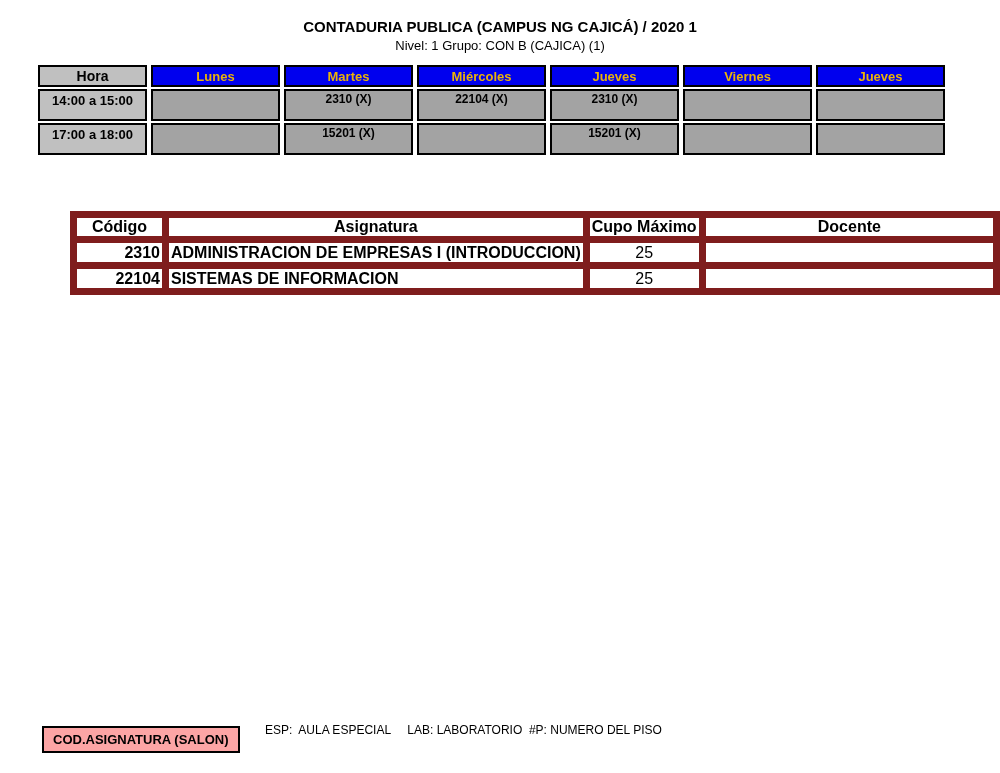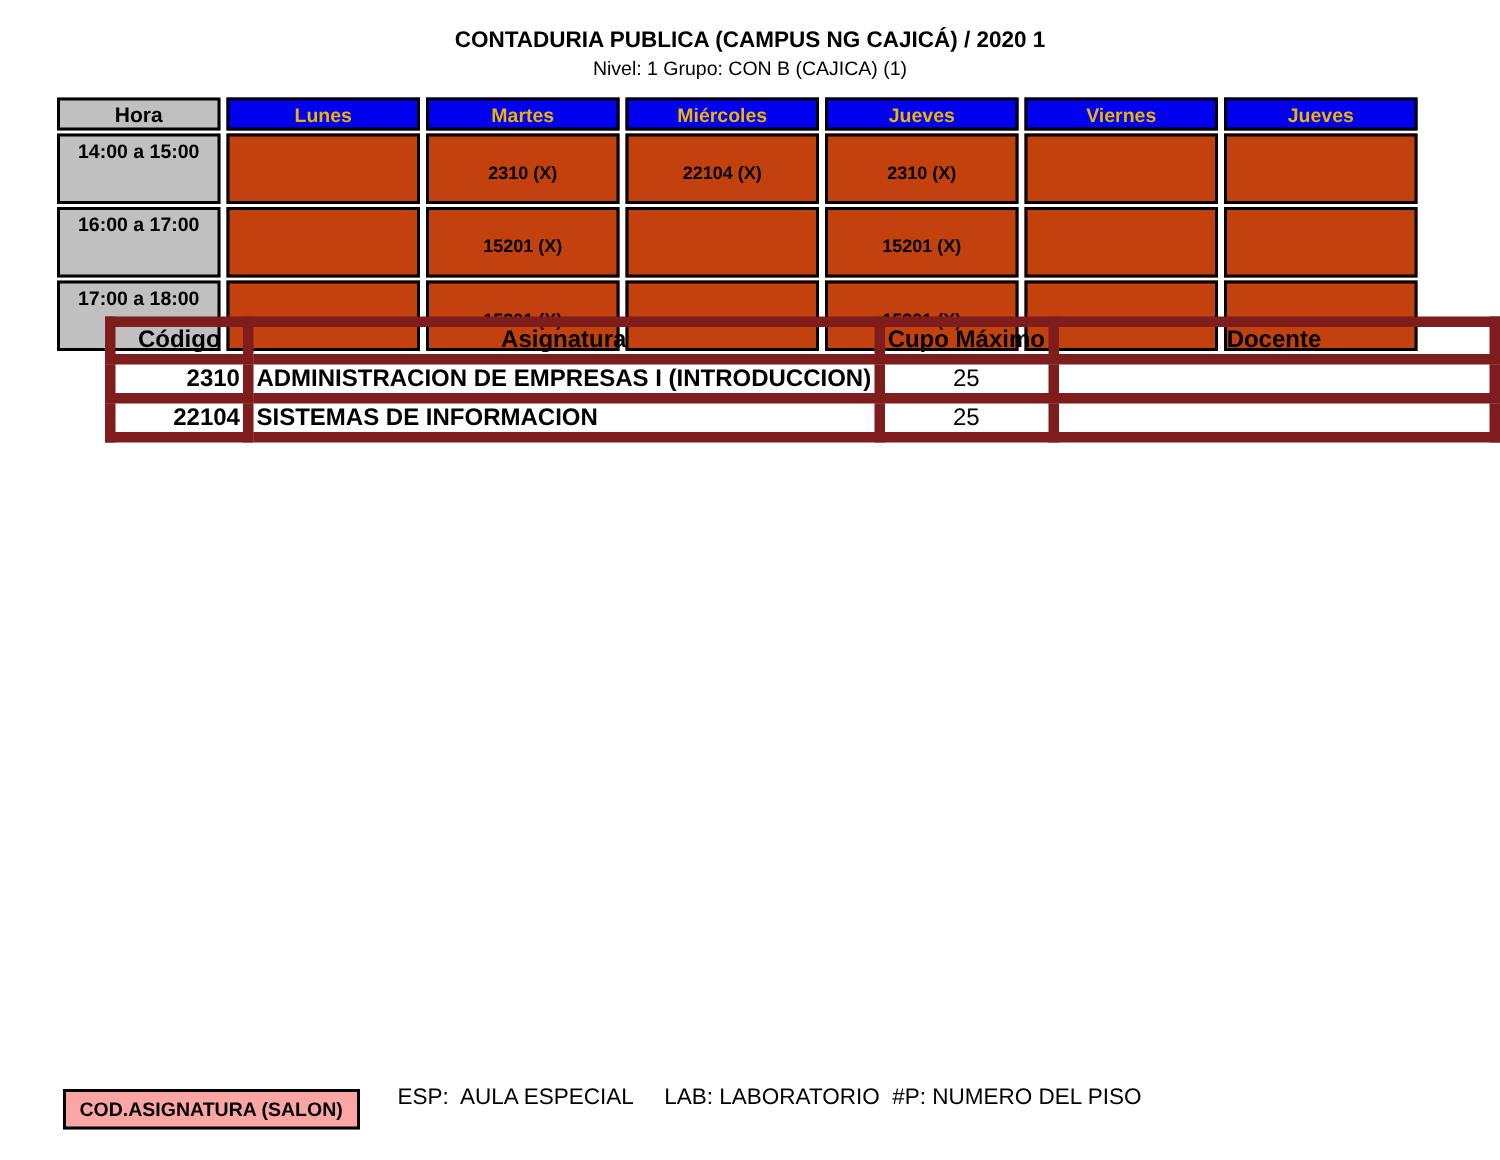--- a/index.html
+++ b/index.html
@@ -54,23 +54,23 @@
     background: var(--day-header-bg, #0000EE);
     color: #eab308;
     font-size: 13px; font-weight: bold; text-align: center; vertical-align: middle;
   }
   td.time {
     background: var(--hora-bg, #C0C0C0);
     font-size: 13px; font-weight: bold; text-align: center;
     vertical-align: top; padding-top: 2px;
   }
   td.slot {
-    background: #c2410c;
+    background: #a3a3a3;
     font-size: 12px; font-weight: bold; text-align: center;
-    vertical-align: top; padding-top: 17px;
+    vertical-align: top; padding-top: 1px;
   }
 
   
   table.courses {
     position: absolute;
     top: 211px; left: 70px;
     border-collapse: collapse;
     table-layout: fixed;
   }
   table.courses th, table.courses td {
@@ -97,21 +97,21 @@
     top: 726px; left: 42px;
     border: 2px solid #000000;
     padding: 4px 9px;
     font-size: 13px;
     font-weight: bold;
     background: #fca5a5;
   }
   .legend {
     position: absolute;
     top: 723px; left: 265px;
-    font-size: 15px;
+    font-size: 12px;
     white-space: pre;
   }
 </style>
 </head>
 <body>
 
 <div class="page">
 
   <div class="title">CONTADURIA PUBLICA (CAMPUS NG CAJICÁ) / 2020 1</div>
   <div class="subtitle">Nivel: 1 Grupo: CON B (CAJICA) (1)</div>
@@ -135,29 +135,20 @@
       <th class="day-h">Jueves</th>
       <th class="day-h">Viernes</th>
       <th class="day-h">Jueves</th>
     </tr>
     <tr class="slot-row">
       <td class="time">14:00 a 15:00</td>
       <td class="slot"></td>
       <td class="slot">2310 (X)</td>
       <td class="slot">22104 (X)</td>
       <td class="slot">2310 (X)</td>
-      <td class="slot"></td>
-      <td class="slot"></td>
-    </tr>
-    <tr class="slot-row">
-      <td class="time">16:00 a 17:00</td>
-      <td class="slot"></td>
-      <td class="slot">15201 (X)</td>
-      <td class="slot"></td>
-      <td class="slot">15201 (X)</td>
       <td class="slot"></td>
       <td class="slot"></td>
     </tr>
     <tr class="slot-row">
       <td class="time">17:00 a 18:00</td>
       <td class="slot"></td>
       <td class="slot">15201 (X)</td>
       <td class="slot"></td>
       <td class="slot">15201 (X)</td>
       <td class="slot"></td>

